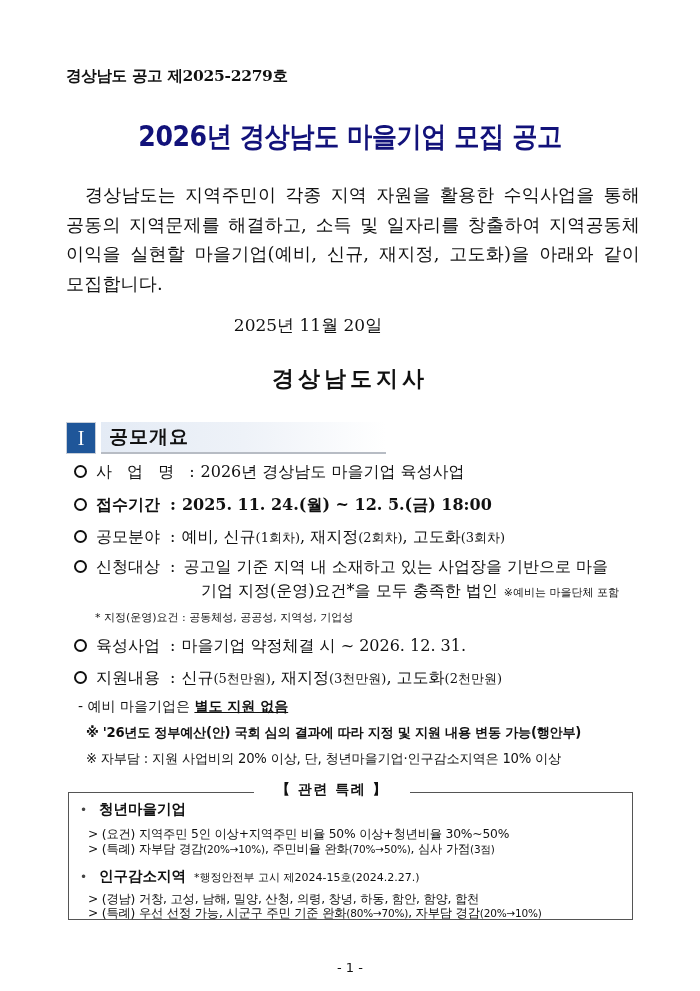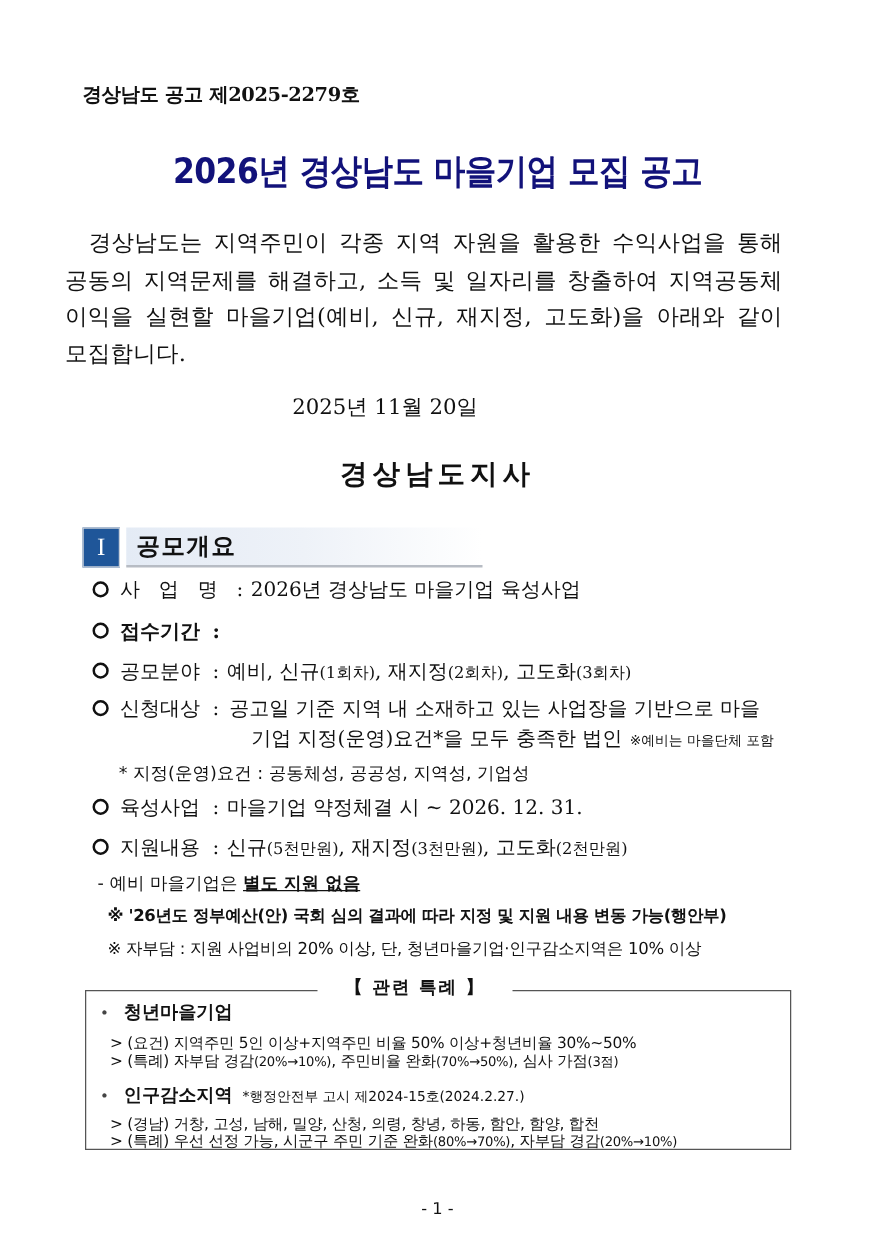--- a/index.html
+++ b/index.html
@@ -4,40 +4,40 @@
 <style>
   * { margin: 0; padding: 0; box-sizing: border-box; }
   html, body { width: 700px; height: 991px; background: #ffffff; overflow: hidden; }
   body { position: relative; color: #111; font-family: "DejaVu Serif", "Liberation Serif", serif; }
 
   .abs { position: absolute; white-space: nowrap; }
 
   .notice-no { left: 66px; top: 66px; font-size: 15.5px; font-weight: bold; letter-spacing: -0.3px; }
   .title { left: 0; width: 700px; top: 118px; text-align: center; font-family: "DejaVu Sans", "Liberation Sans", sans-serif; font-weight: bold; font-size: 28px; color: #12127a; letter-spacing: -0.5px; transform: scaleX(0.9); }
 
-  .intro { left: 52px; top: 180px; width: 574px; font-size: 18px; line-height: 29.5px; letter-spacing: 0.2px; }
+  .intro { left: 66px; top: 180px; width: 574px; font-size: 18px; line-height: 29.5px; letter-spacing: 0.2px; }
   .intro .line { display: block; white-space: nowrap; text-align: justify; text-align-last: justify; }
   .intro .line.first { padding-left: 19px; }
   .intro .line.last { text-align-last: left; }
 
   .date { left: 0; width: 616px; top: 314px; text-align: center; font-size: 17px; }
   .governor { left: 0; width: 700px; top: 364px; text-align: center; font-size: 22px; font-weight: bold; letter-spacing: 4px; }
 
   .section-head { left: 66px; top: 422px; height: 34px; width: 320px; display: flex; align-items: stretch; }
   .sec-num { width: 30px; height: 32px; background: #1f5699; color: #fff; font-family: "Liberation Serif", serif; font-size: 20px; display: flex; align-items: center; justify-content: center; border: 1px solid #c7ced8; }
   .sec-title { margin-left: 5px; flex: 1; height: 32px; background: linear-gradient(to right, #e4ebf5 0%, #eef2f8 50%, #ffffff 100%); border-bottom: 2px solid #b7bcc4; font-family: "DejaVu Sans", "Liberation Sans", sans-serif; font-weight: bold; font-size: 19px; padding-left: 8px; display: flex; align-items: center; letter-spacing: 1px; }
 
   .item { left: 74px; font-size: 16px; display: flex; align-items: baseline; }
   .bullet { display: inline-block; width: 13px; height: 13px; border: 2.8px solid #111; border-radius: 50%; margin-right: 9px; position: relative; top: 1px; }
   .item .label { margin-right: 4px; }
   .item.bold { font-weight: bold; }
   .small { font-size: 13px; }
   .tiny { font-family: "DejaVu Sans", "Liberation Sans", sans-serif; font-size: 11px; }
 
-  .sub-note { left: 95px; top: 610px; font-family: "DejaVu Sans", "Liberation Sans", sans-serif; font-size: 14px; }
+  .sub-note { left: 95px; top: 610px; font-family: "DejaVu Sans", "Liberation Sans", sans-serif; font-size: 11px; }
   .dash-note { left: 78px; top: 698px; font-size: 14px; font-family: "DejaVu Sans", "Liberation Sans", sans-serif; }
   .dash-note .u { font-weight: bold; text-decoration: underline; font-family: "DejaVu Serif", serif; }
   .ref-note1 { left: 86px; top: 724px; font-family: "DejaVu Sans", "Liberation Sans", sans-serif; font-weight: bold; font-size: 13.2px; letter-spacing: -0.3px; }
   .ref-note2 { left: 86px; top: 750px; font-family: "DejaVu Sans", "Liberation Sans", sans-serif; font-size: 13.2px; letter-spacing: -0.2px; }
 
   .box { left: 68px; top: 792px; width: 565px; height: 128px; border: 1.5px solid #555; }
   .box-title { left: 254px; top: 781px; padding: 0 22px; background: #fff; font-family: "DejaVu Sans", "Liberation Sans", sans-serif; font-weight: bold; font-size: 14px; letter-spacing: 1.5px; }
   .box-head { font-family: "DejaVu Sans", "Liberation Sans", sans-serif; font-size: 14.5px; font-weight: bold; display: flex; align-items: baseline; }
   .box-head .dot { font-weight: normal; font-size: 12px; margin-right: 12px; color: #444; }
   .box-head .note { font-weight: normal; font-size: 11px; margin-left: 8px; }
@@ -71,20 +71,21 @@
   <span class="bullet"></span>
   <span class="label" style="letter-spacing:5px;">사 업 명</span>
   <span style="margin:0 6px;">:</span>
   <span>2026년 경상남도 마을기업 육성사업</span>
 </div>
 
 <div class="abs item bold" style="top:495px;">
   <span class="bullet"></span>
   <span class="label">접수기간</span>
   <span style="margin:0 6px;">:</span>
+  <span>2025. 11. 24.(월) ~ 12. 5.(금) 18:00</span>
 </div>
 
 <div class="abs item" style="top:527px;">
   <span class="bullet"></span>
   <span class="label">공모분야</span>
   <span style="margin:0 6px;">:</span>
   <span>
     <span>예비, 신규</span><span class="small">(1회차)</span><span>, 재지정</span><span class="small">(2회차)</span><span>, 고도화</span><span class="small">(3회차)</span>
   </span>
 </div>

